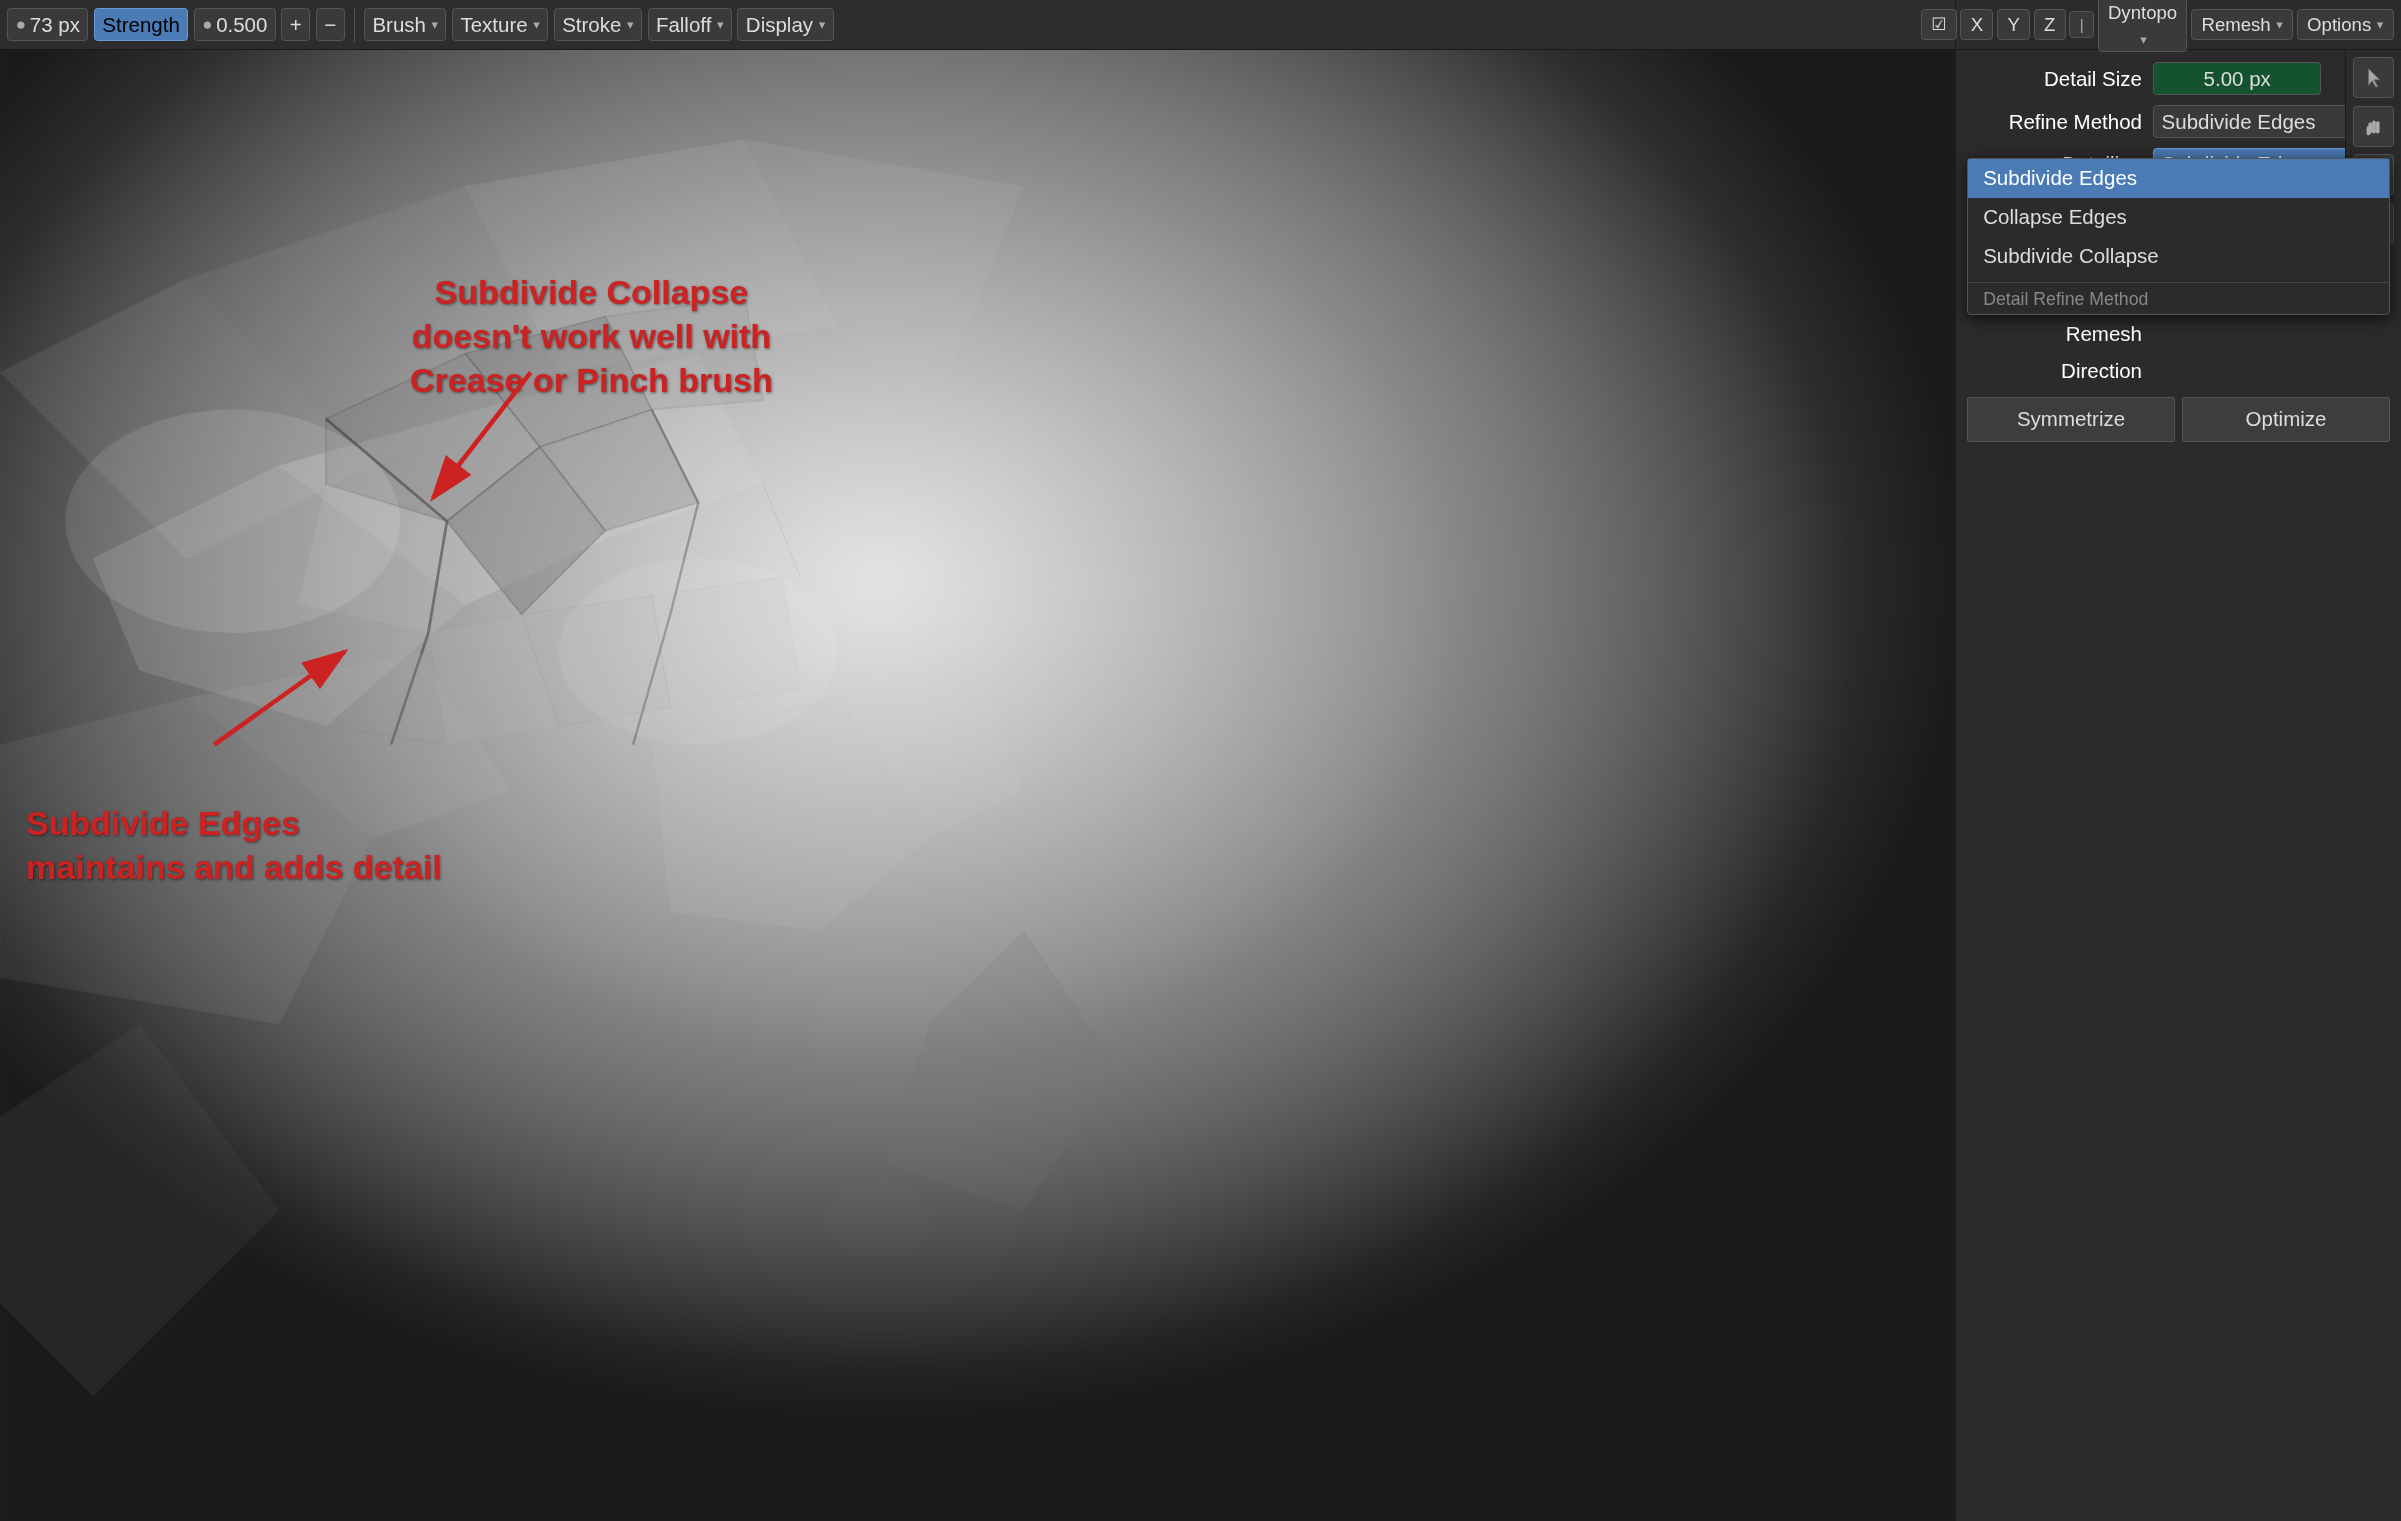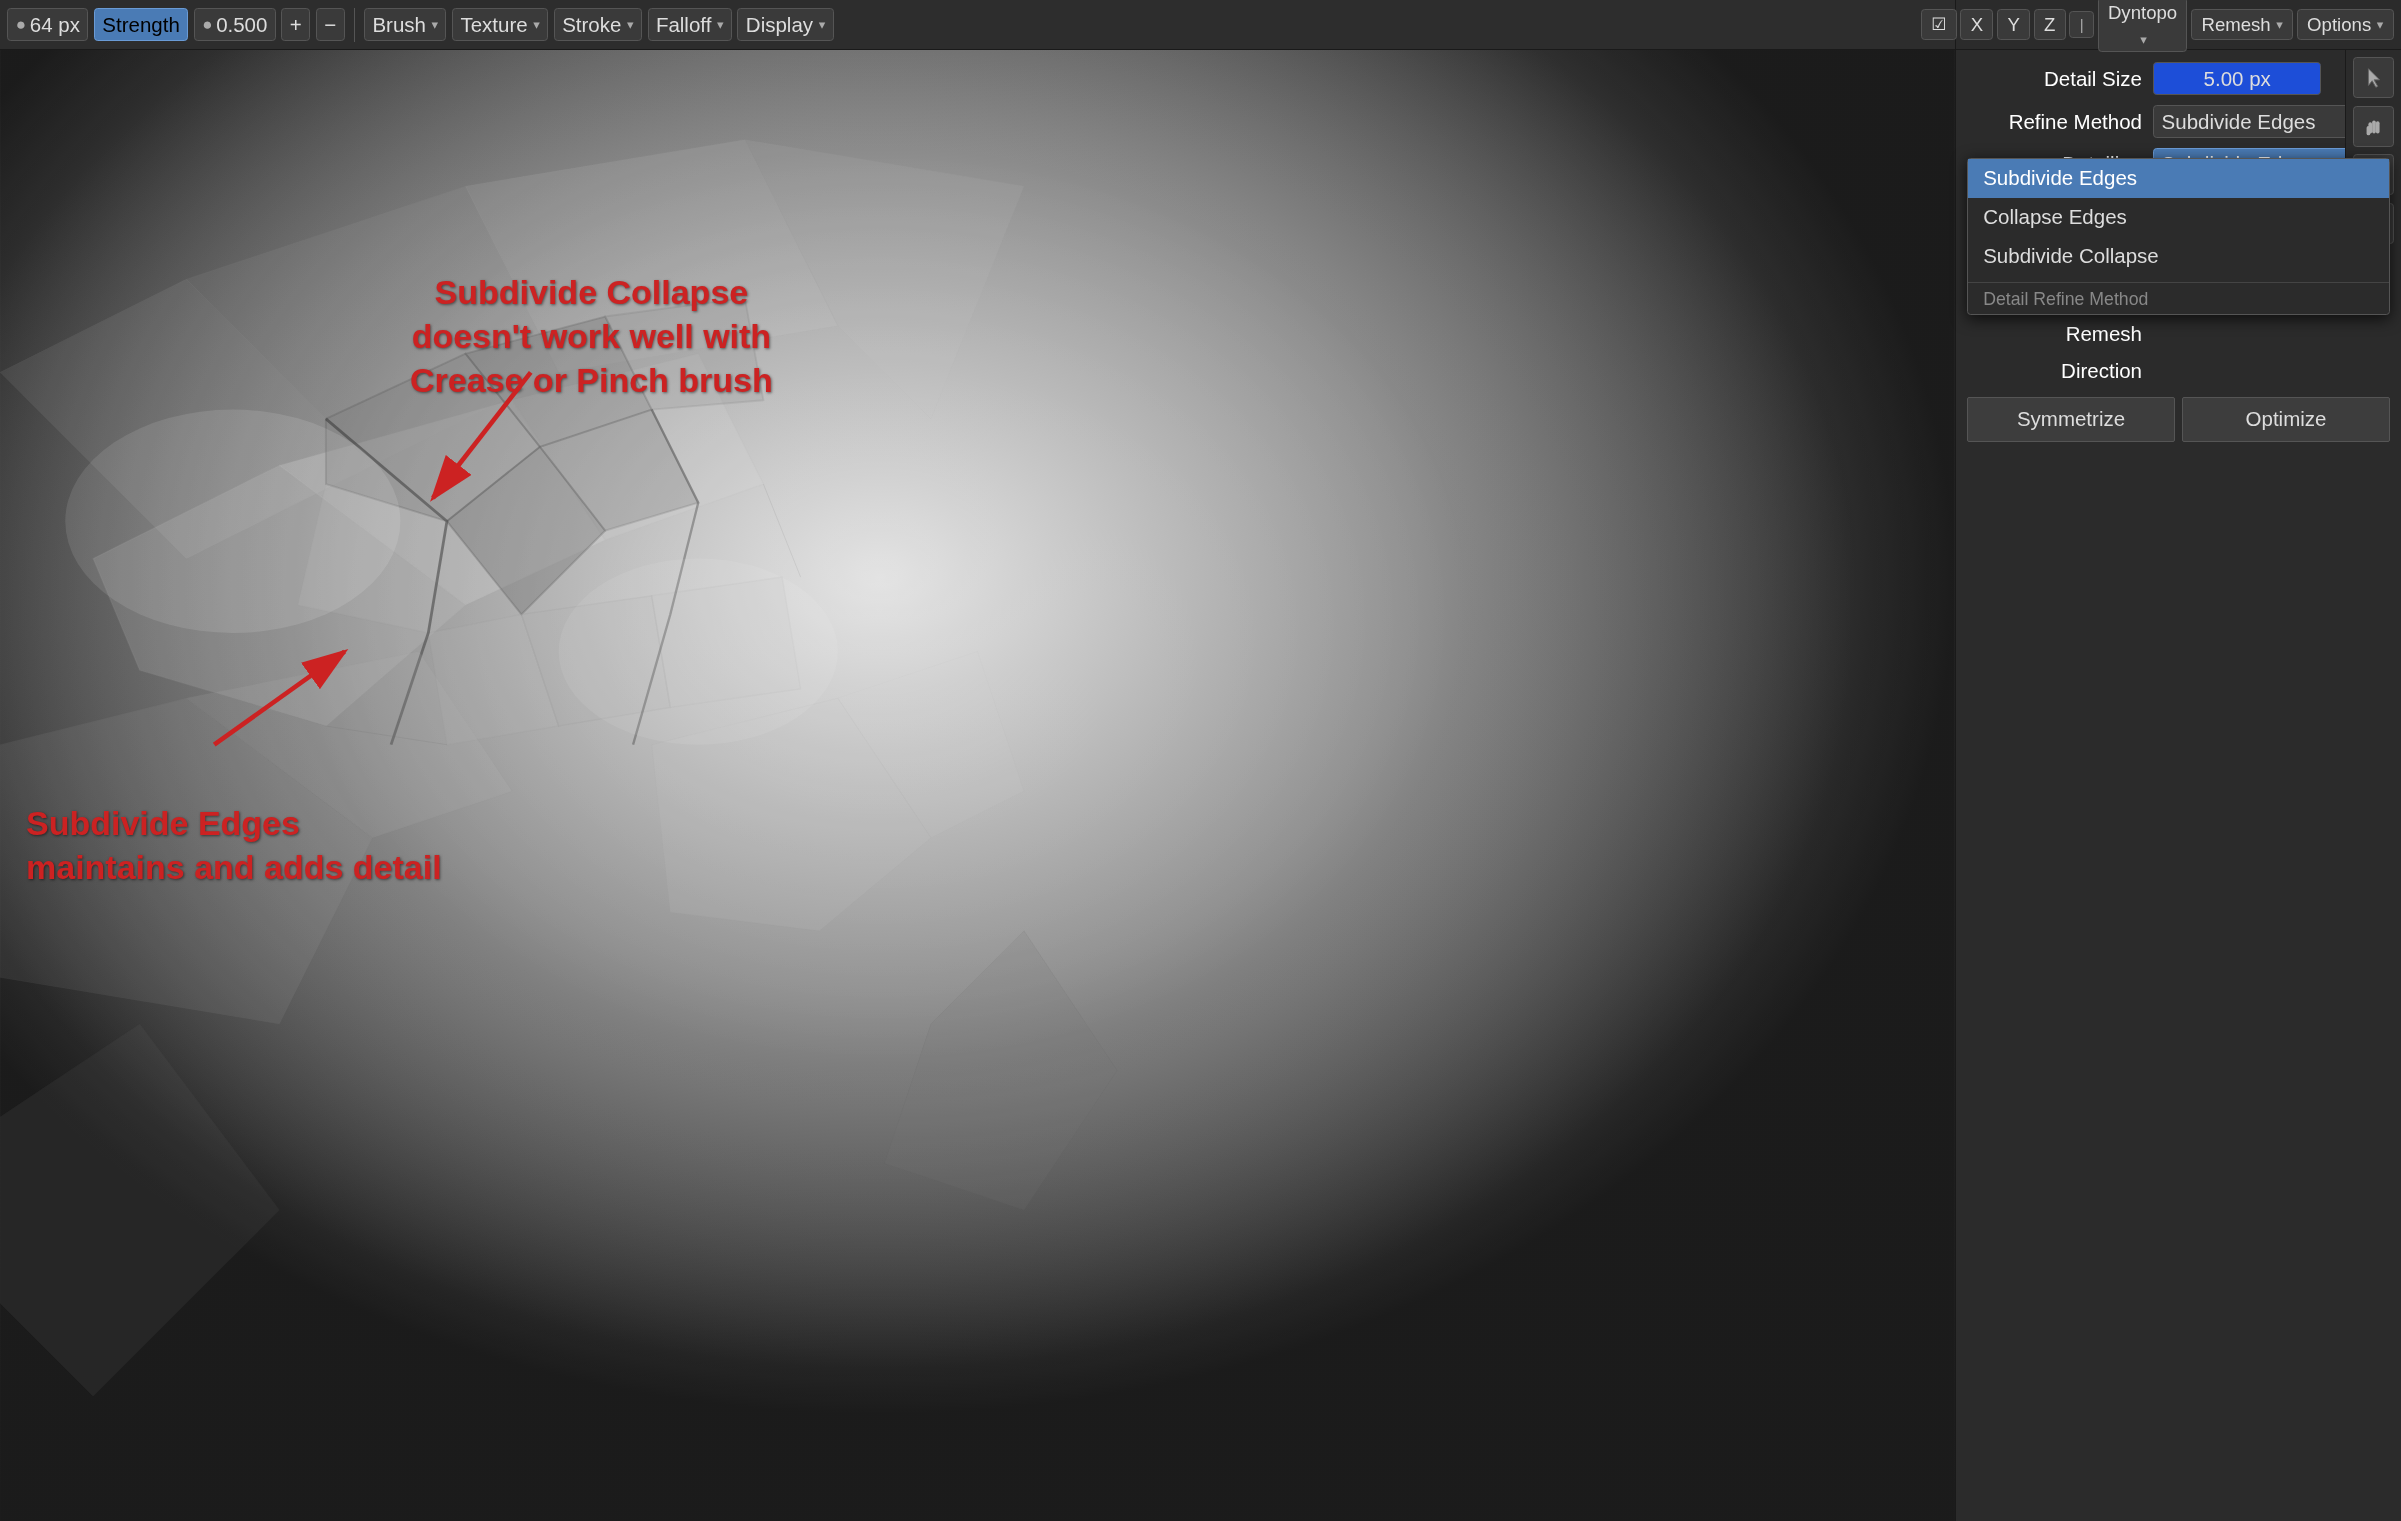--- a/index.html
+++ b/index.html
@@ -346,21 +346,21 @@
 
   <div class="annotation" style="left: 26px; top: 801px; text-align: left;">
     <span>Subdivide Edges</span><br>
     <span>maintains and adds detail</span>
   </div>
 </div>
 
 <div id="toolbar">
   <div class="toolbar-item">
     <span style="color:#aaa; font-size:17px;">●</span>
-    <span>64 px</span>
+    <span>73 px</span>
   </div>
   <div class="toolbar-item toolbar-active">
     <span>Strength</span>
   </div>
   <div class="toolbar-item">
     <span style="color:#aaa; font-size:17px;">●</span>
     <span>0.500</span>
   </div>
   <div class="toolbar-item">
     <span>+</span>
@@ -410,21 +410,21 @@
     <div class="rp-top-btn" style="display:flex;align-items:center;gap:3.7px;">
       <span>Options</span>
         <span class="dropdown-arrow">▾</span>
     </div>
   </div>
 
   <div id="panel-content">
 
     <div class="panel-row">
       <div class="panel-label">Detail Size</div>
-      <div class="panel-input" style="background:#1d4ed8;border:0.9px solid #555;border-radius:3.7px;color:#ddd;font-size:20.5px;padding:3.7px 7.4px;width:168px;text-align:center;">5.00 px</div>
+      <div class="panel-input" style="background:#14532d;border:0.9px solid #555;border-radius:3.7px;color:#ddd;font-size:20.5px;padding:3.7px 7.4px;width:168px;text-align:center;">5.00 px</div>
     </div>
 
     <div class="panel-row">
       <div class="panel-label">Refine Method</div>
       <div class="panel-dropdown">
         <span>Subdivide Edges</span>
         <span class="dropdown-arrow">▾</span>
       </div>
     </div>
 

